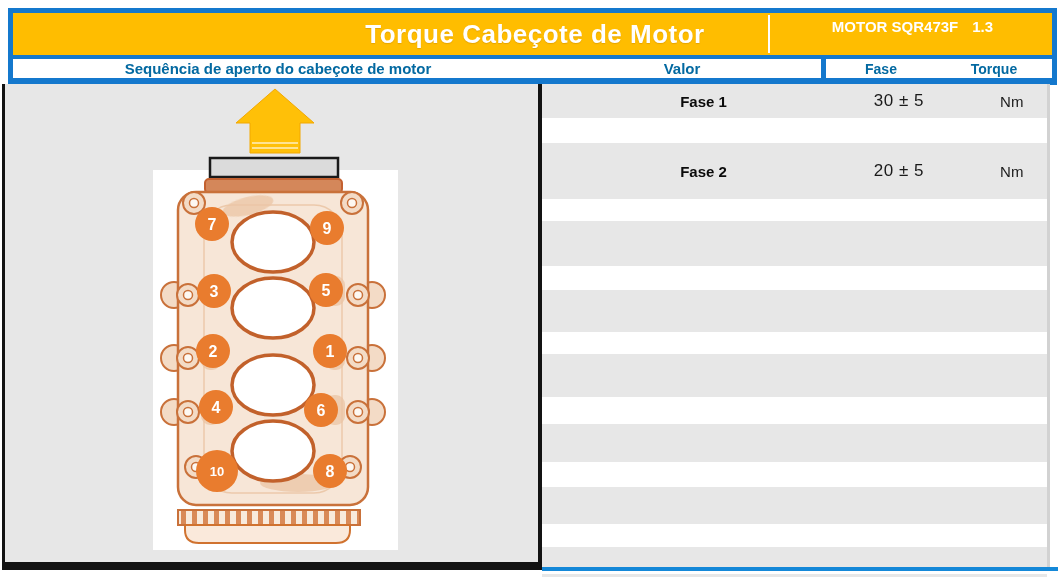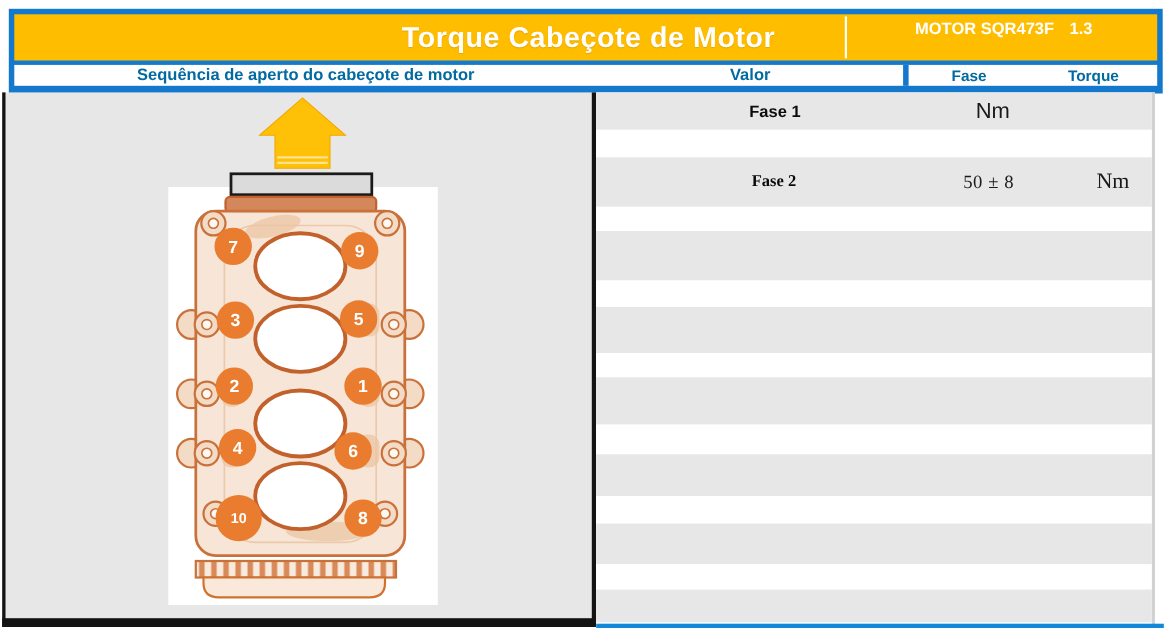--- a/index.html
+++ b/index.html
@@ -42,21 +42,21 @@
 
   
   .panel-right { position:absolute; left:542px; top:84px; width:508px; height:486px;
                  background:#ffffff; border-right:3px solid #D2D2D2; }
   .trow { display:flex; width:100%; }
   .trow.gray  { background:#E7E7E7; }
   .trow.white { background:#ffffff; }
   .tcell { display:flex; align-items:center; justify-content:center; white-space:nowrap;padding-left:44px; }
   .tcell.passo   { width:281px; font-weight:bold; font-size:15px; color:#0b0b0b; }
   .tcell.valor   { width:112px; font-size:17px; color:#1a1a1a; letter-spacing:0.5px; }
-  .tcell.unidade { width:115px; font-size:20px; color:#1a1a1a; }
+  .tcell.unidade { width:115px; font-size:15px; color:#1a1a1a; }
   .bottom-blue { position:absolute; left:542px; top:567px; width:516px; height:4px; background:#1488D8; }
   .shadow-bottom { position:absolute; left:8px; top:571px; width:1049px; height:3px; background:#ffffff; }
 </style>
 </head>
 <body>
 
 <div id="stage">
 
   <div class="hdr-box">
     <div class="hdr-orange">
@@ -178,30 +178,31 @@
           <text x="212" y="387" dy="0.36em" class="bolt-num small">10</text>
           <circle cx="325" cy="387" r="17" fill="#E97C2E"></circle>
           <text x="325" y="387" dy="0.36em" class="bolt-num">8</text>
         </g>
     </svg>
   </div>
 
   <div class="panel-right">
       <div class="trow gray" style="height: 34px;">
         <div class="tcell passo">Fase 1</div>
+        <div class="tcell valor">30 ± 5</div>
         <div class="tcell unidade">Nm</div>
       </div>
       <div class="trow white" style="height: 25px;">
         <div class="tcell passo"></div>
         <div class="tcell valor"></div>
         <div class="tcell unidade"></div>
       </div>
-      <div class="trow gray" style="height: 45px; font-family: Liberation Serif, serif;">
+      <div class="trow gray" style="height: 56px;">
         <div class="tcell passo">Fase 2</div>
-        <div class="tcell valor">50 ± 8</div>
+        <div class="tcell valor">20 ± 5</div>
         <div class="tcell unidade">Nm</div>
       </div>
       <div class="trow white" style="height: 22px;">
         <div class="tcell passo"></div>
         <div class="tcell valor"></div>
         <div class="tcell unidade"></div>
       </div>
       <div class="trow gray" style="height: 45px;">
         <div class="tcell passo"></div>
         <div class="tcell valor"></div>

